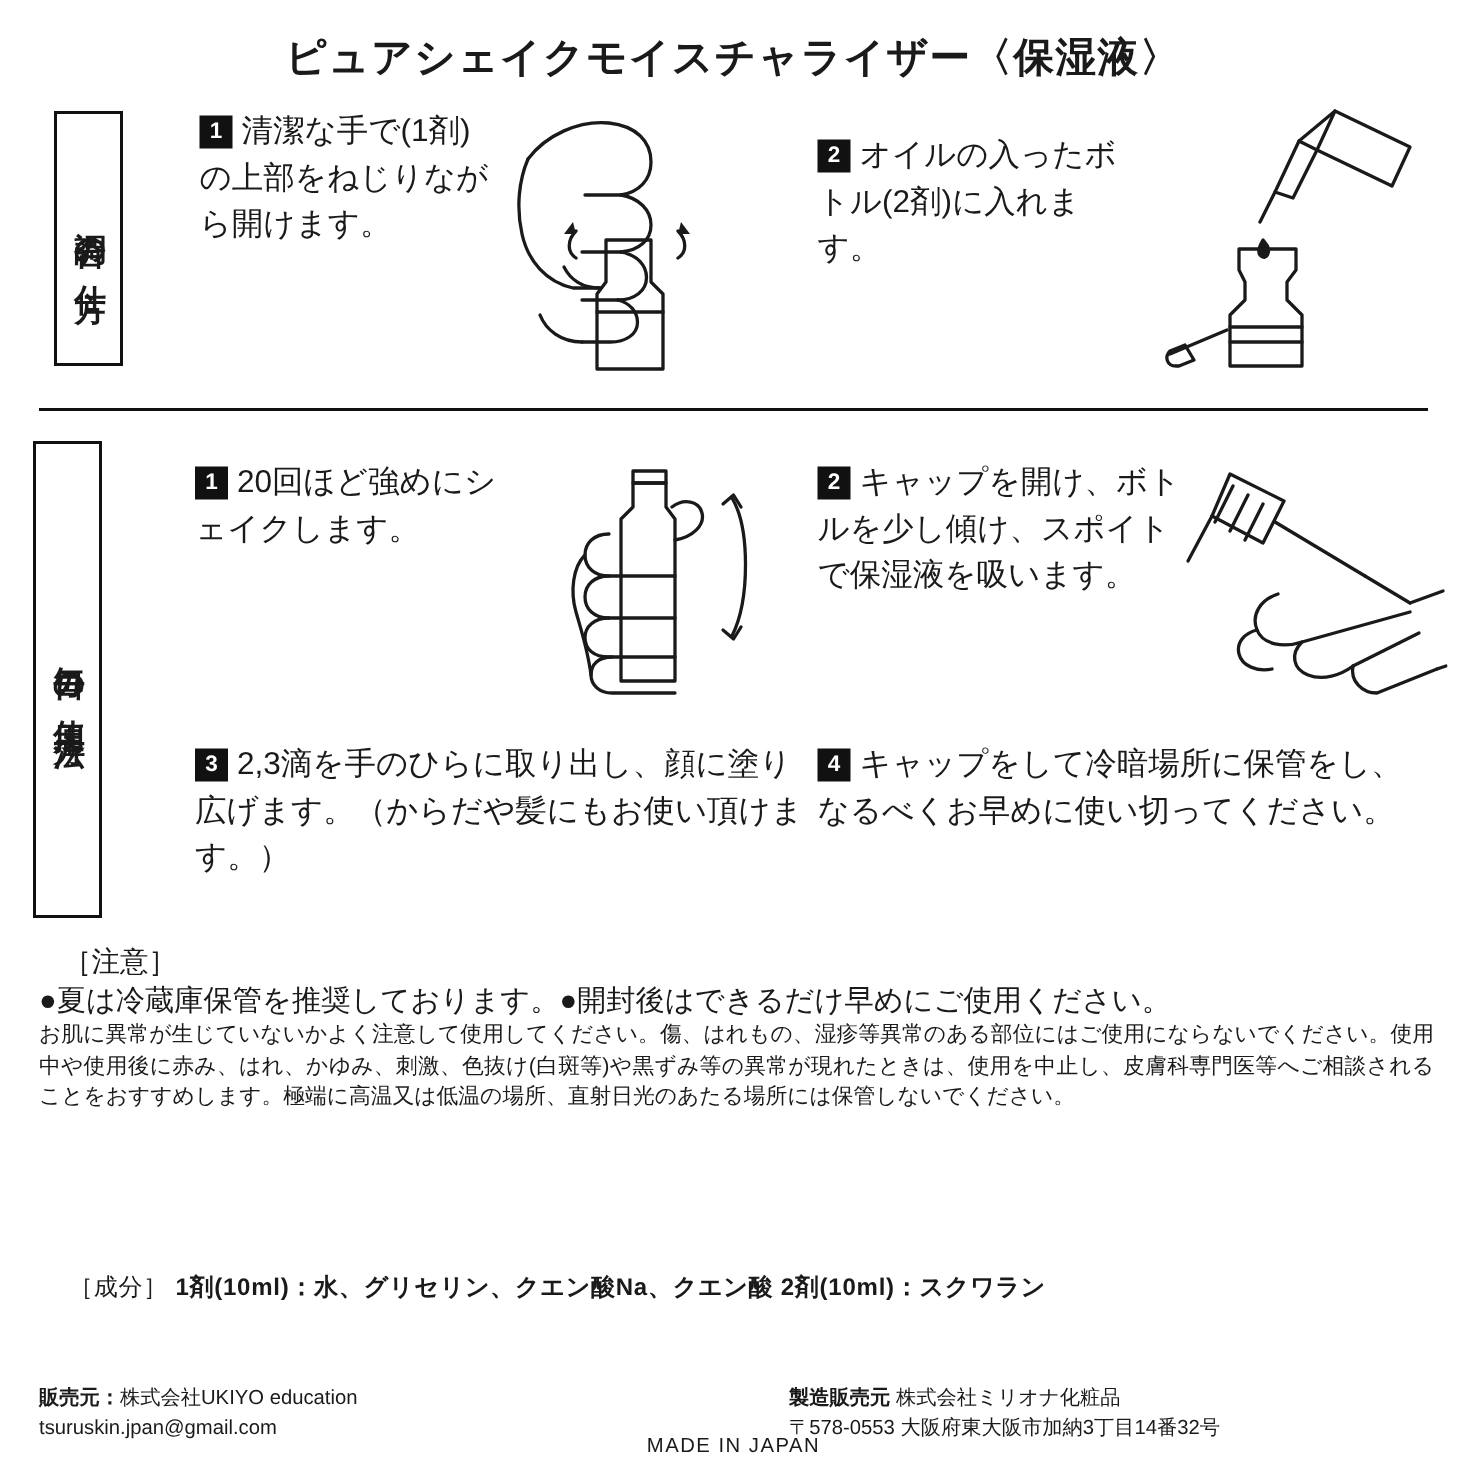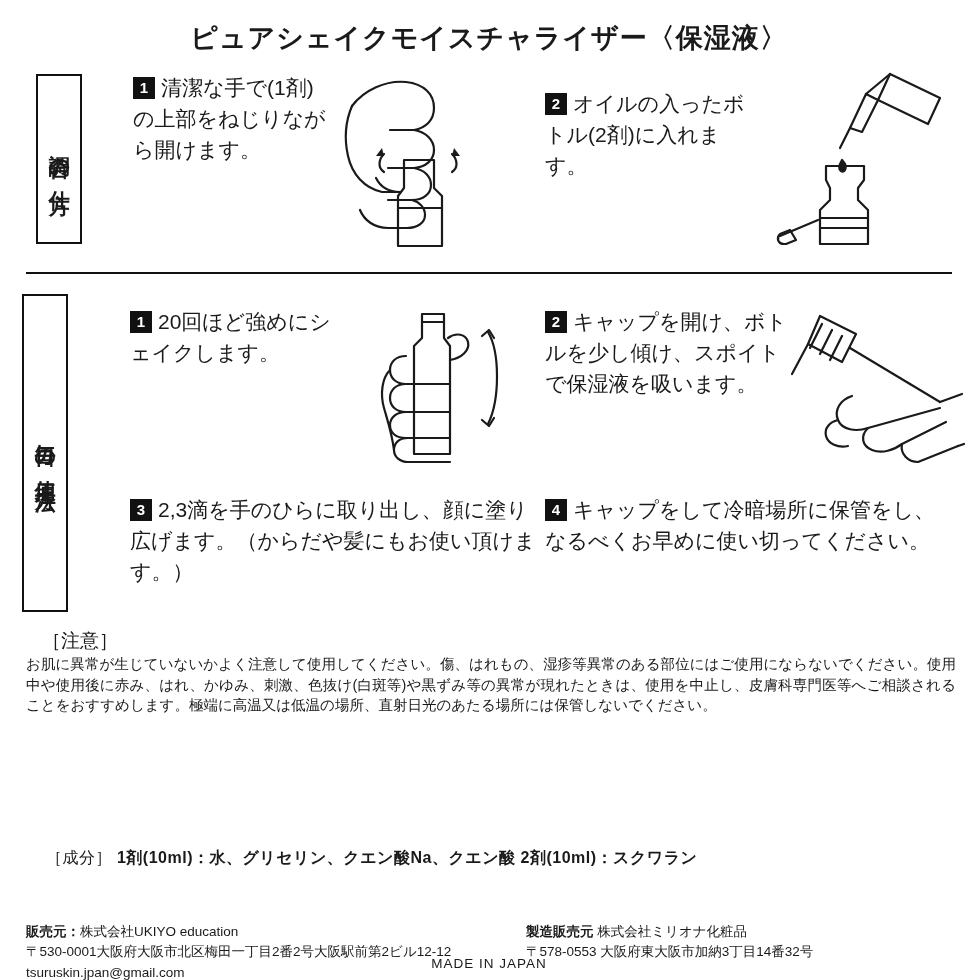--- a/index.html
+++ b/index.html
@@ -297,36 +297,36 @@
 
           <path d="M150 98 L172 90"></path>
           <path d="M168 142 L174 140"></path>
         </g>
       </svg>
     </div>
   </div>
 
   <div class="notice" id="notice1">
     <div class="n-head">［注意］</div>
+    <div class="n-bullet">●夏は冷蔵庫保管を推奨しております。●開封後はできるだけ早めにご使用ください。</div>
     <div class="n-fine">お肌に異常が生じていないかよく注意して使用してください。傷、はれもの、湿疹等異常のある部位にはご使用にならないでください。使用中や使用後に赤み、はれ、かゆみ、刺激、色抜け(白斑等)や黒ずみ等の異常が現れたときは、使用を中止し、皮膚科専門医等へご相談されることをおすすめします。極端に高温又は低温の場所、直射日光のあたる場所には保管しないでください。</div>
   </div>
 
 
   <div class="ingredients">
     <span>［成分］</span>
     <b>1剤(10ml)：水、グリセリン、クエン酸Na、クエン酸</b>
     <b>2剤(10ml)：スクワラン</b>
   </div>
 
   <div class="footer">
     <div class="fcol-left">
       <div>
         <span class="flabel">販売元：</span><span>株式会社UKIYO education</span>
       </div>
-      <div>〒530-0001大阪府大阪市北区梅田一丁目2番2号大阪駅前第2ビル12-12</div>
       <div>tsuruskin.jpan@gmail.com</div>
     </div>
     <div class="fcol-right">
       <div>
         <span class="flabel">製造販売元</span>
         <span>株式会社ミリオナ化粧品</span>
       </div>
       <div>〒578-0553 大阪府東大阪市加納3丁目14番32号</div>
     </div>
   </div>

